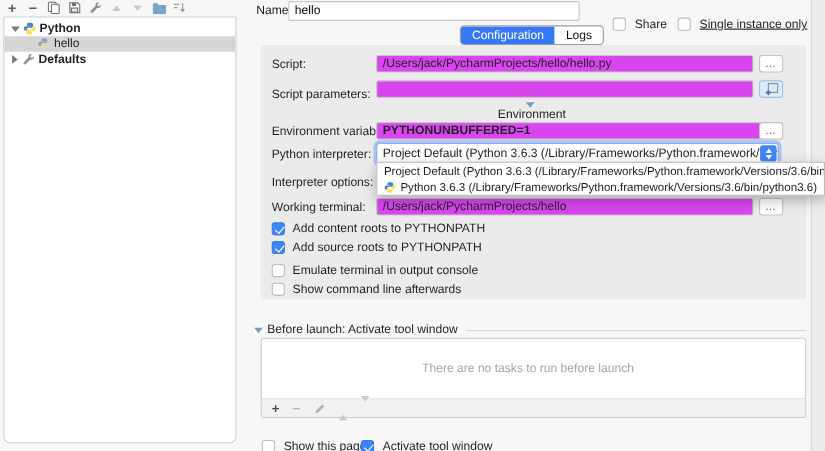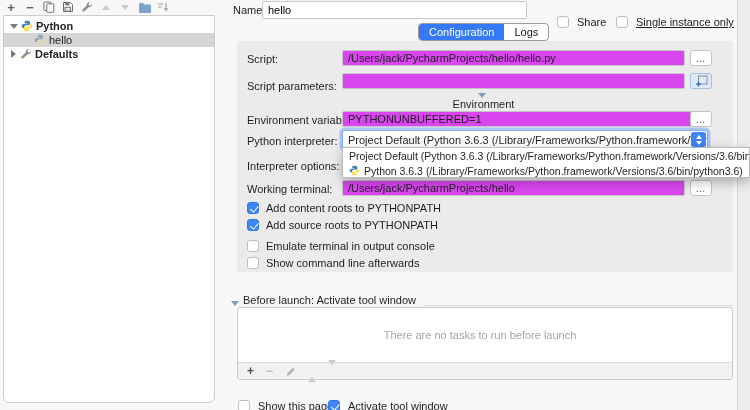--- a/index.html
+++ b/index.html
@@ -54,21 +54,21 @@
 
   
   .popup { position:absolute; left:342px; top:147px; width:408px; height:31px; background:#fff; border:1px solid #bcbcbc; box-shadow:0 4px 12px rgba(0,0,0,.28); z-index:6; overflow:hidden; }
   .opt { height:15px; display:flex; align-items:center; padding-left:6px; font-size:10.5px; white-space:nowrap; overflow:hidden; }
   .opt .py { margin-right:4px; flex:none; }
 
   
   .p-check { position:absolute; display:flex; align-items:center; gap:7px; }
 
   
-  .bl-head { position:absolute; left:231px; top:294px; width:502px; display:flex; align-items:flex-end; }
+  .bl-head { position:absolute; left:231px; top:294px; width:502px; display:flex; align-items:center; }
   .bl-box { position:absolute; left:237px; top:307px; width:496px; height:73px; background:#fff; border:1px solid #c9c9c9; border-radius:3px; }
   .bl-empty { position:absolute; left:0; right:10px; top:21px; text-align:center; color:#a5a5a5; }
   .bl-footer { position:absolute; left:0; right:0; bottom:0; height:17px; background:#f1f1f1; border-top:1px solid #d8d8d8; border-radius:0 0 3px 3px; display:flex; align-items:center; gap:12px; padding-left:9px; }
   .bf-ic { font-size:12px; font-weight:bold; color:#474747; line-height:1; }
   .bf-ic.dim { color:#b8b8b8; }
 
   
   .f-check { position:absolute; display:flex; align-items:center; gap:8px;margin-top:13px; }
 
   
@@ -185,21 +185,21 @@
       </svg>
   </div>
 
   <div class="sec-head" style="left:240px; top:93px; width:487px;flex-direction:column;">
     <span class="sec-tri"></span>
     <span>Environment</span>
     <span class="sec-line"></span>
   </div>
 
   <span class="f-label" style="left:247px; top:114px;">Environment variables:</span>
-  <div class="f-field" style="left:342px; top:111px; width:353px;">
+  <div class="f-field" style="left:342px; top:111px; width:353px;font-weight:bold;">
       <span>PYTHONUNBUFFERED=1</span>
     </div>
   <div class="browse" style="left:690px; top:111px;">…</div>
 
   <span class="f-label" style="left:247px; top:135px;">Python interpreter:</span>
   <div class="select">
     <span>Project Default (Python 3.6.3 (/Library/Frameworks/Python.framework/Versions/3.</span>
     <span class="stepper">
         <span class="st-up"></span>
         <span class="st-dn"></span>

